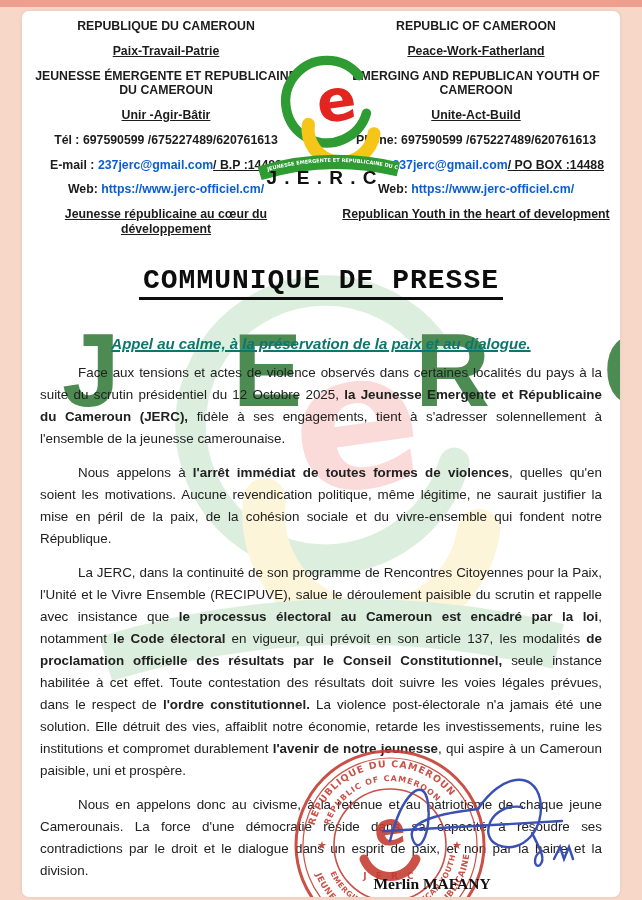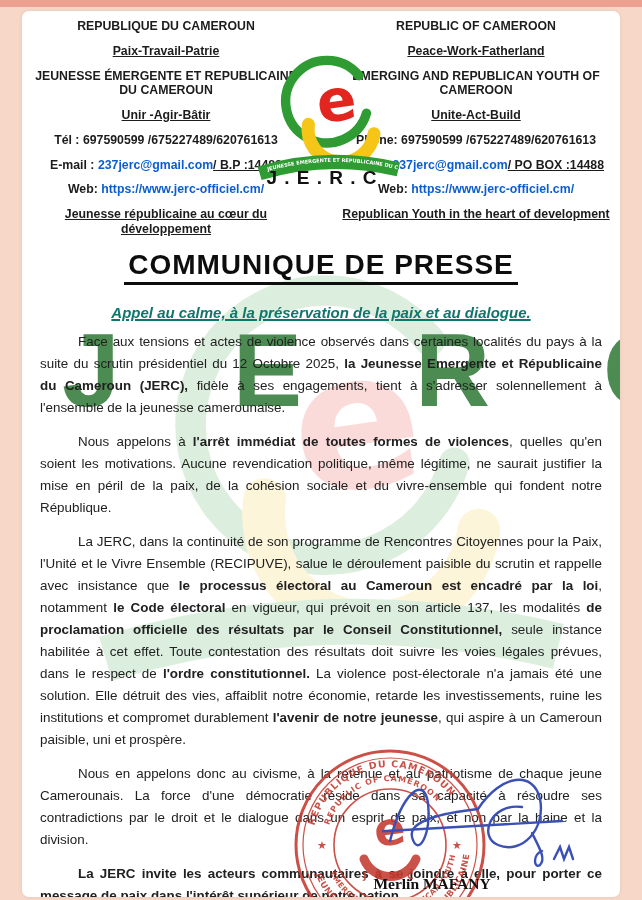--- a/index.html
+++ b/index.html
@@ -33,22 +33,22 @@
   .tagline{margin-top:9px;}
   .logo{position:absolute;left:232px;top:40px;width:150px;height:160px;z-index:3;}
   .logo .acronym{
     position:absolute;left:9px;top:116px;width:118px;text-align:center;
     font-size:19px;font-weight:bold;letter-spacing:1px;color:#111;
     font-family:"Liberation Sans", sans-serif;white-space:nowrap;
   }
   
   .title-wrap{text-align:center;margin-top:6px;position:relative;z-index:2;}
   .title-wrap h1{
-    display:inline-block;margin:0;padding:0 4px 1px 4px;
-    font-family:Liberation Sans, sans-serif;font-size:28px;font-weight:bold;
+    display:inline-block;margin:16px;padding:0 4px 1px 4px;
+    font-family:Liberation Mono, monospace;font-size:28px;font-weight:bold;
     letter-spacing:1px;border-bottom:3px solid #0d0d0d;color:#0d0d0d;
   }
   .subtitle{
     text-align:center;margin-top:19px;font-size:15px;font-weight:bold;font-style:italic;
     text-decoration:underline;text-decoration-thickness:2px;position:relative;z-index:2;color:#0f766e;
   }
   
   .doc-body{position:relative;z-index:2;margin:10px 18px 0 18px;font-size:13.4px;line-height:22px;text-align:justify;color:#212121;}
   .doc-body p.para{margin:0 0 12px 0;text-indent:38px;}
   .doc-body span.b{font-weight:bold;}

